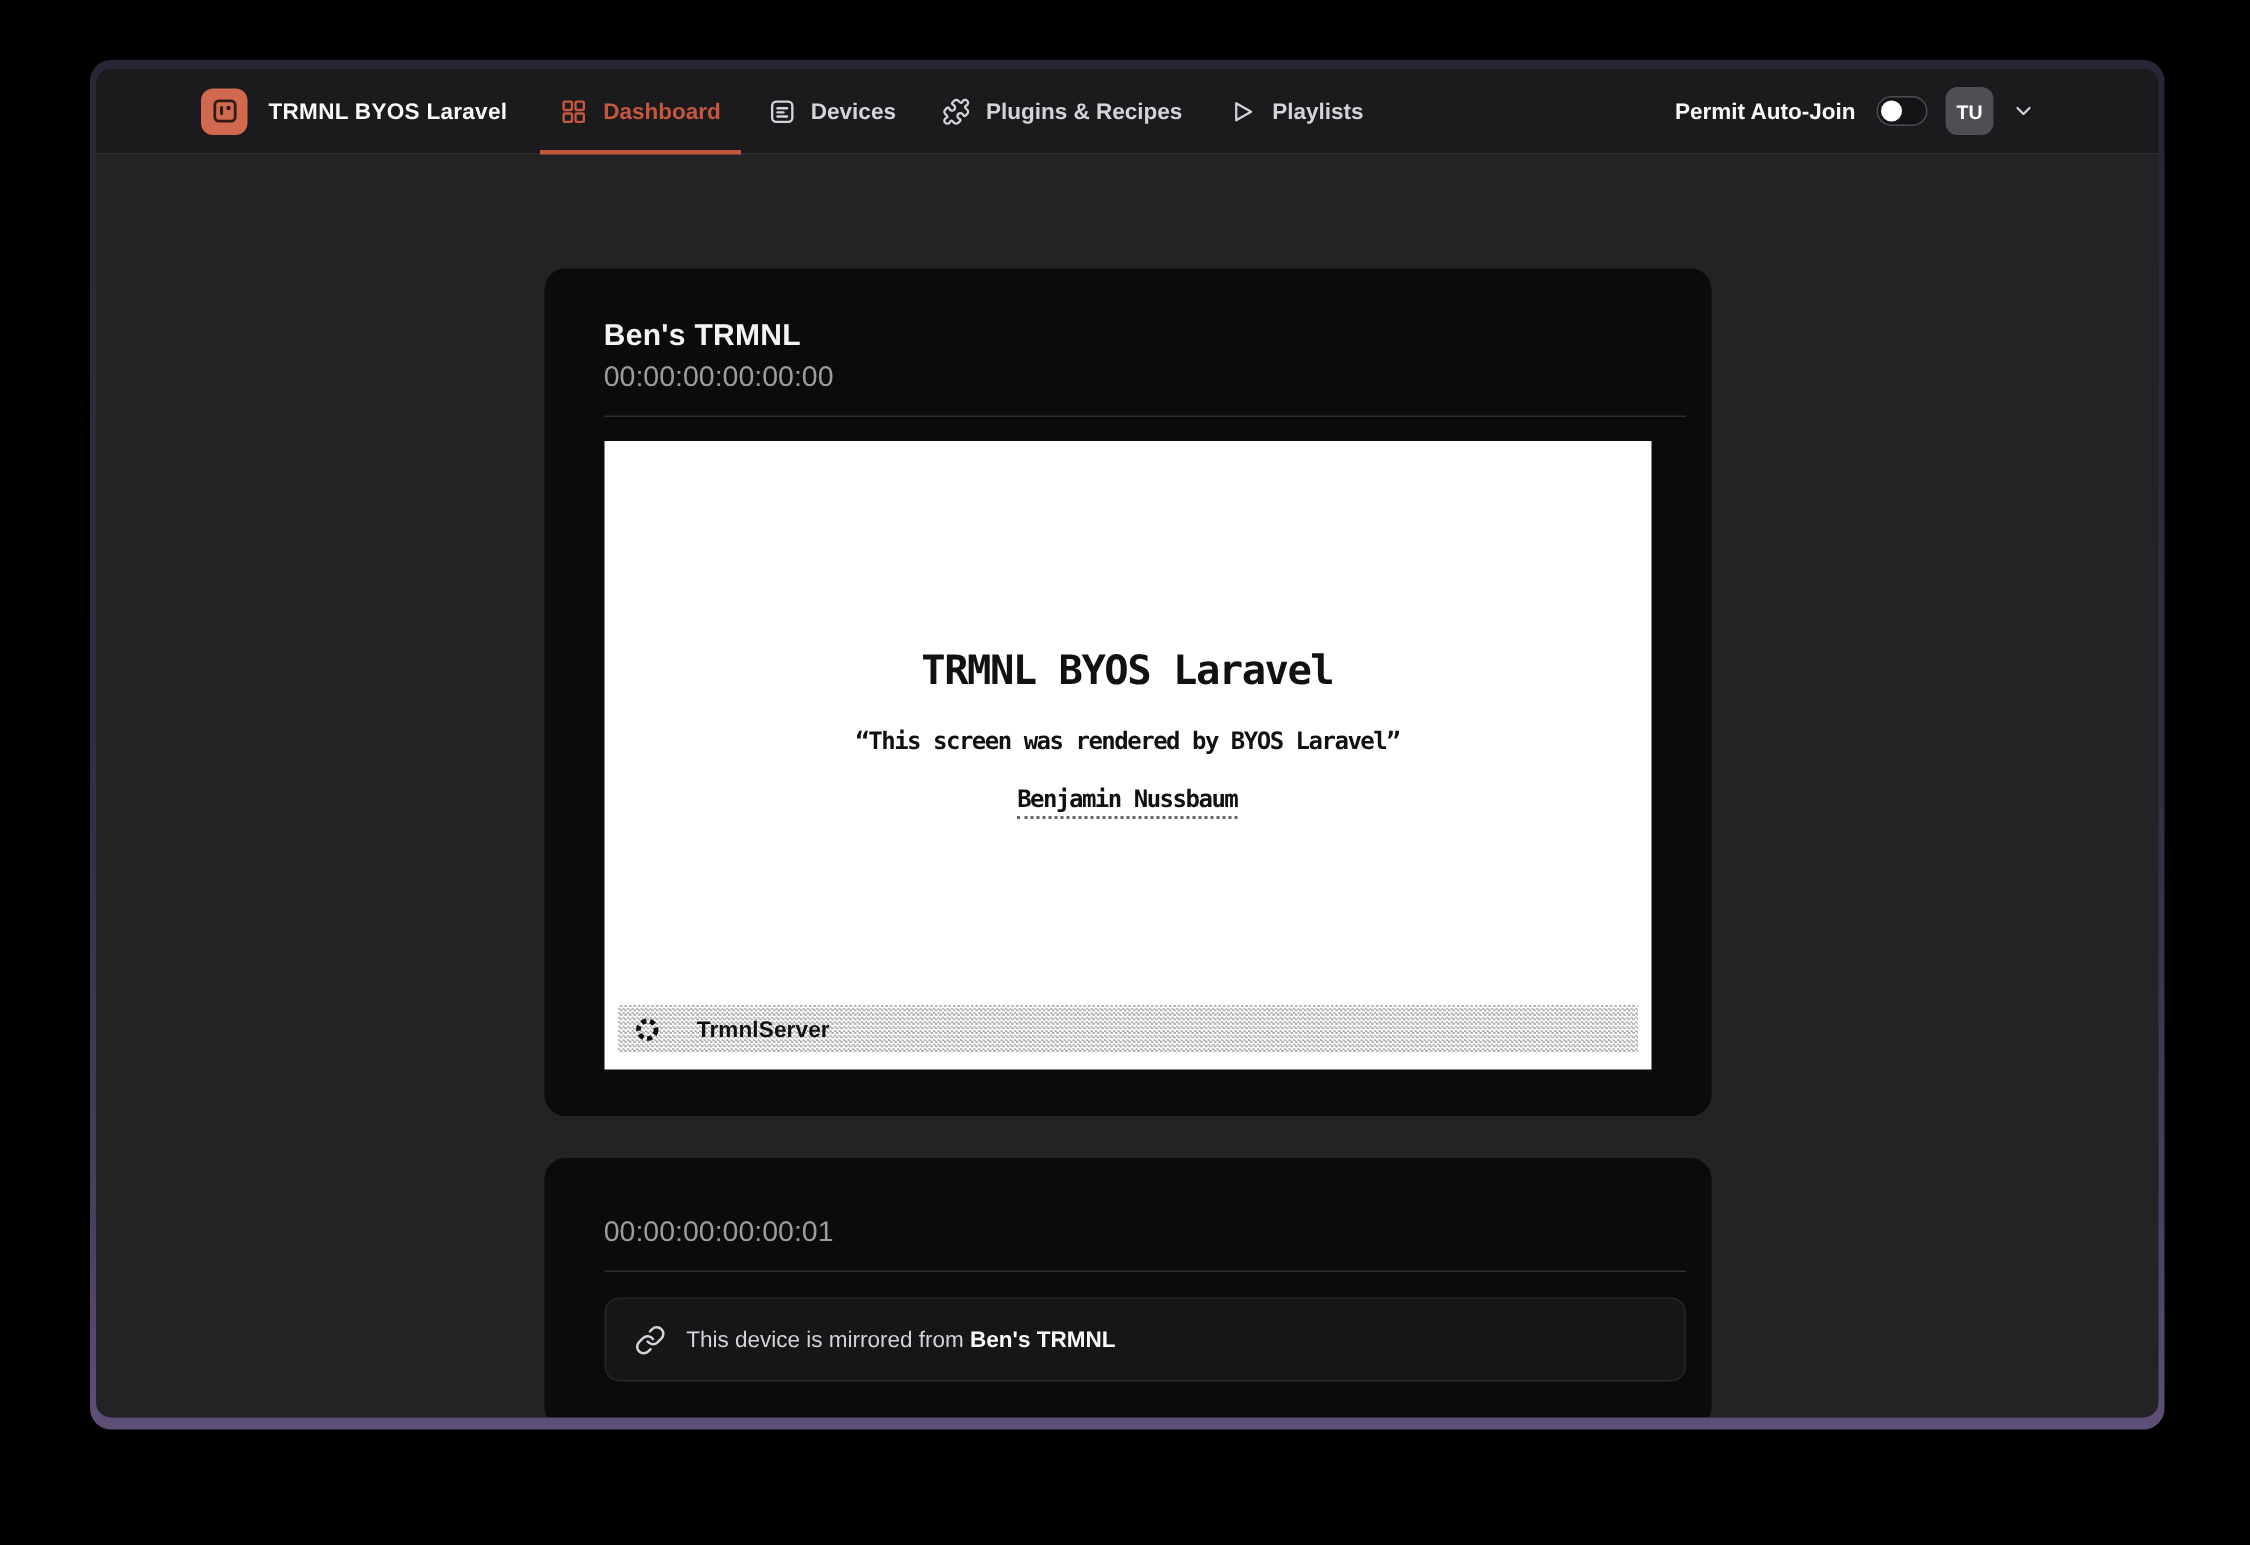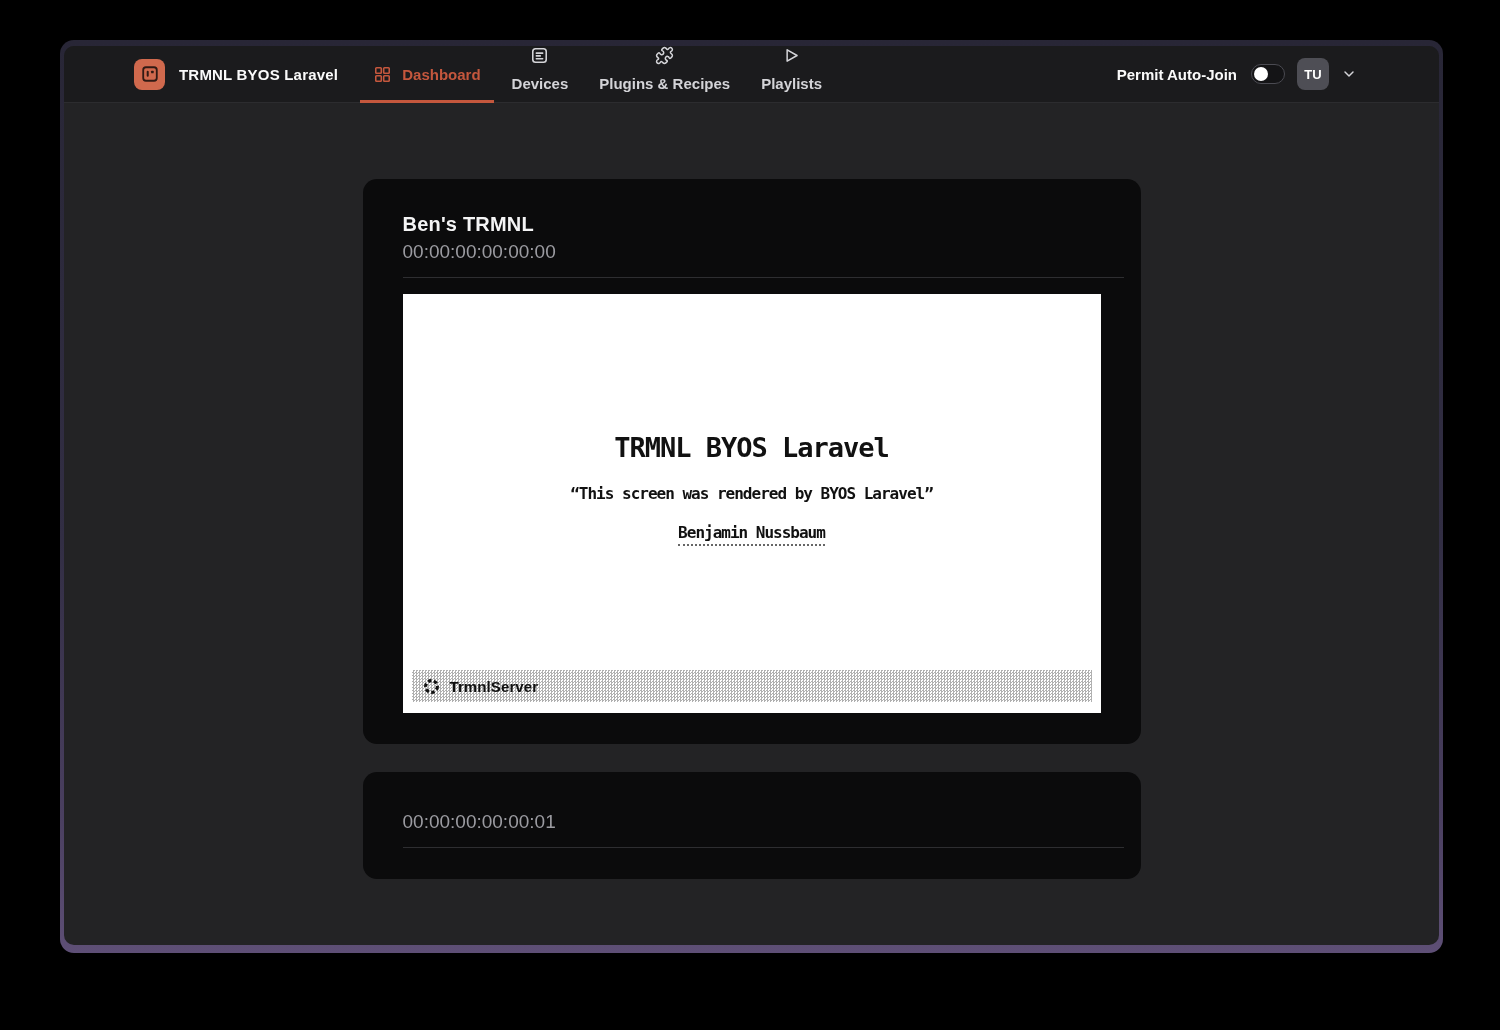--- a/index.html
+++ b/index.html
@@ -29,21 +29,21 @@
 
   .nav { display:flex; align-items:stretch; height:100%; margin-left:22px; }
   .nav-item {
     display:flex; align-items:center; gap:10px; padding:0 13px; cursor:pointer;
     color:#d4d4d8; font-size:15px; font-weight:bold; position:relative;
   }
   .nav-item.active { color:#c4573d; }
   .nav-item.active .underline {
     position:absolute; left:0; right:0; bottom:-1px; height:3px; background:#c4573d;
   }
-  .nav-item + .nav-item { margin-left:5px;flex-direction:column; }
+  .nav-item + .nav-item { margin-left:5px; }
 
   .header-right { margin-left:auto; display:flex; align-items:center; gap:12px; }
   .permit-label { color:#fafafa; font-size:15px; font-weight:bold; margin-right:2px; }
   .toggle {
     width:34px; height:20px; border-radius:999px; background:#141416;
     border:1px solid #4b4b52; position:relative; cursor:pointer;
   }
   .toggle .knob {
     position:absolute; left:2px; top:2px; width:14px; height:14px; border-radius:50%;
     background:#fff;
@@ -76,21 +76,21 @@
   .screen-quote { font-size:16px; font-weight:bold; margin-top:21px; letter-spacing:-1px; }
   .screen-author {
     display:inline-block; font-size:16px; font-weight:bold; margin-top:20px;
     border-bottom:2px dotted #666; padding-bottom:2px; letter-spacing:-1px;
   }
   .screen-statusbar {
     position:absolute; left:9px; right:9px; bottom:11px; height:32px;
     background-color:#fff;
     background-image:repeating-conic-gradient(#b0b0b0 0% 25%, #ffffff 0% 50%);
     background-size:3px 3px;
-    display:flex; align-items:center; padding-left:11px; gap:10px;
+    display:flex; align-items:center; padding-left:11px; gap:25px;
   }
   .status-label { font-size:15px; font-weight:bold; color:#111; letter-spacing:.1px; }
 
   
   .mirror-box {
     margin-top:17px; height:56px; background:#161618; border:1px solid #28282c;
     border-radius:10px; display:flex; align-items:center; padding:0 19px; gap:14px;
   }
   .mirror-text { color:#d4d4d8; font-size:15px; }
   .mirror-text b { color:#fafafa; font-weight:bold; }
@@ -195,17 +195,29 @@
             </span>
             <span class="status-label">TrmnlServer</span>
           </div>
         </div>
       </div>
 
       <div class="card">
         <div class="device-mac">00:00:00:00:00:01</div>
         <div class="divider"></div>
 
+        <div class="mirror-box">
+          <span>
+            <svg width="21" height="21" viewBox="0 0 24 24" fill="none" stroke="#d4d4d8" stroke-width="1.9" stroke-linecap="round" stroke-linejoin="round">
+              <path d="M10 13a5 5 0 0 0 7.54.54l3-3a5 5 0 0 0-7.07-7.07l-1.72 1.71"></path>
+              <path d="M14 11a5 5 0 0 0-7.54-.54l-3 3a5 5 0 0 0 7.07 7.07l1.71-1.71"></path>
+            </svg>
+          </span>
+          <span class="mirror-text">
+            <span>This device is mirrored from</span>
+            <b>Ben's TRMNL</b>
+          </span>
+        </div>
       </div>
 
     </div>
   </div>
 </div>
 
 </body></html>

